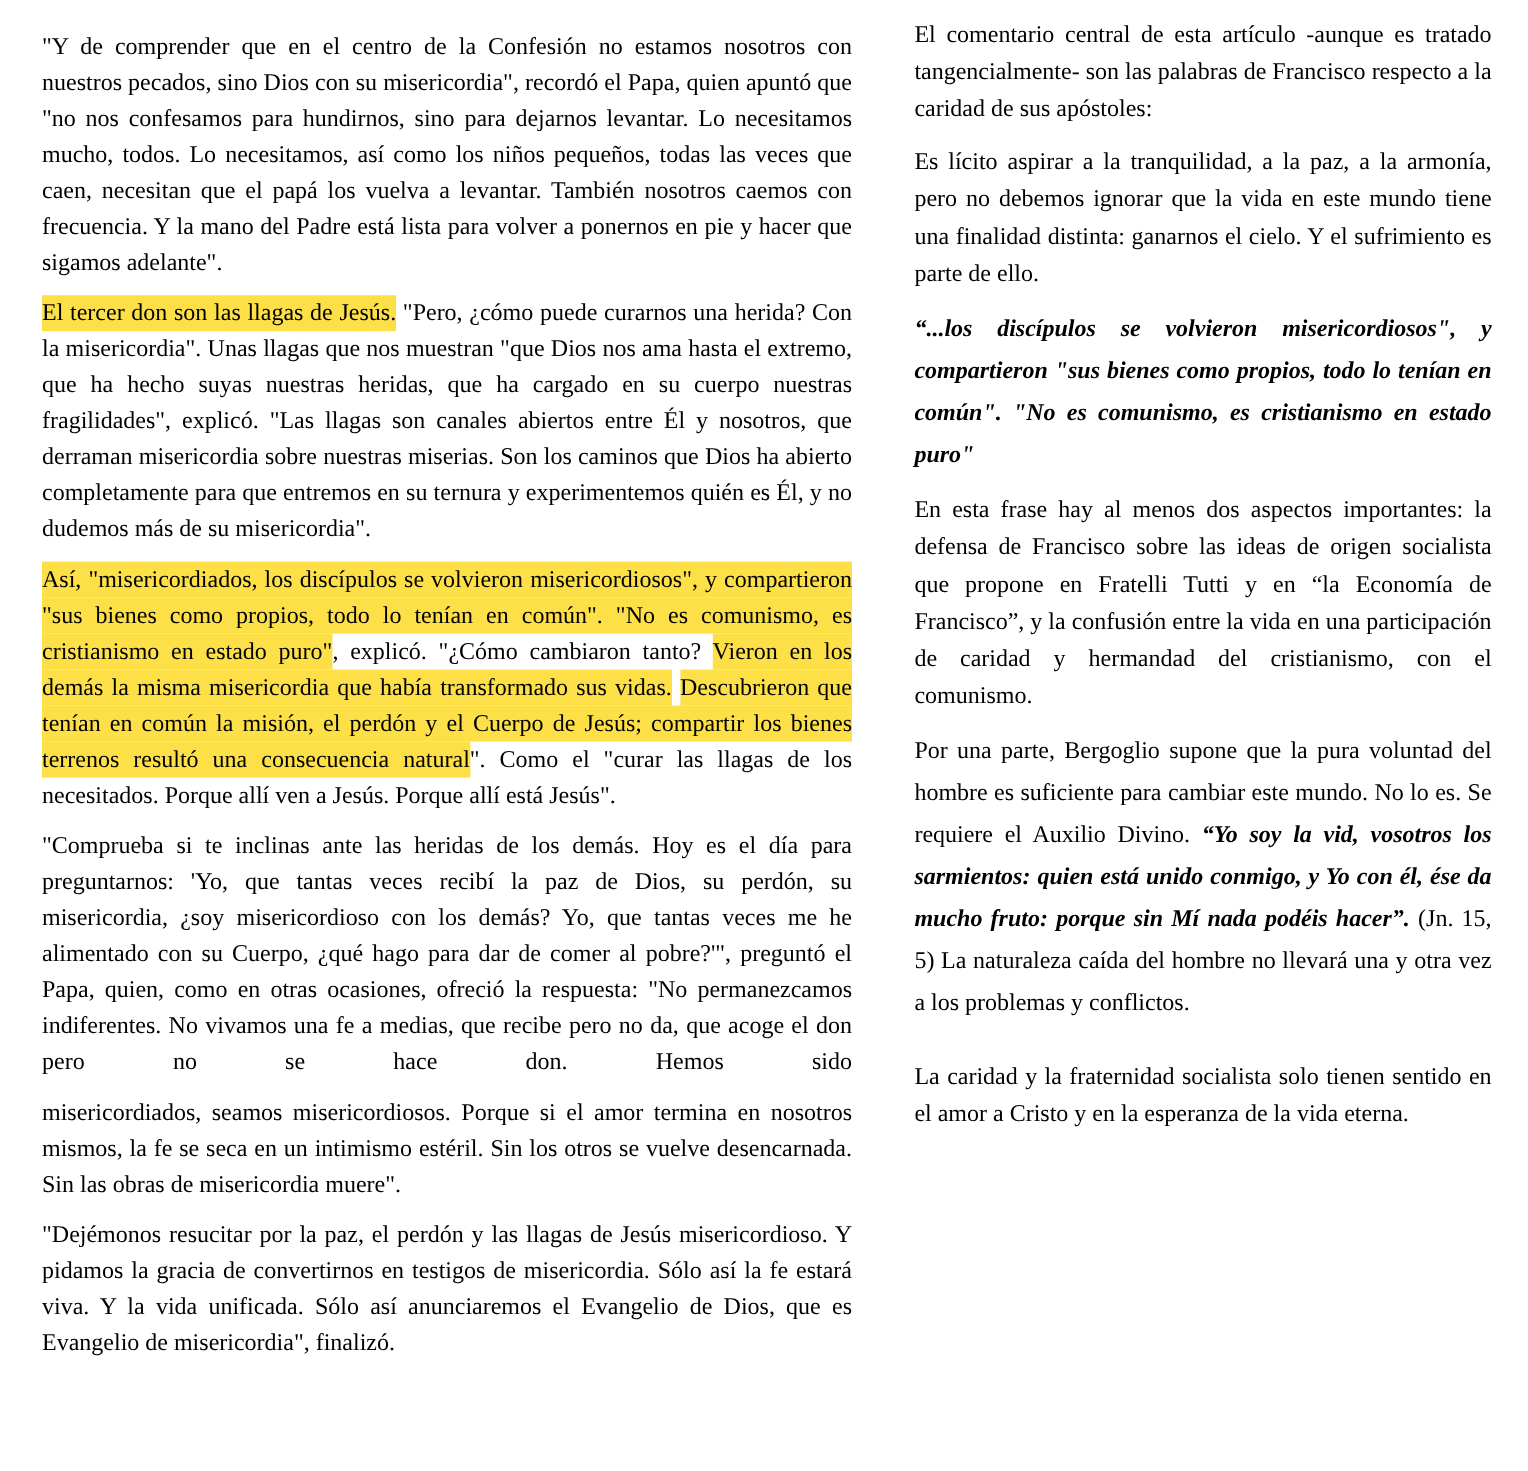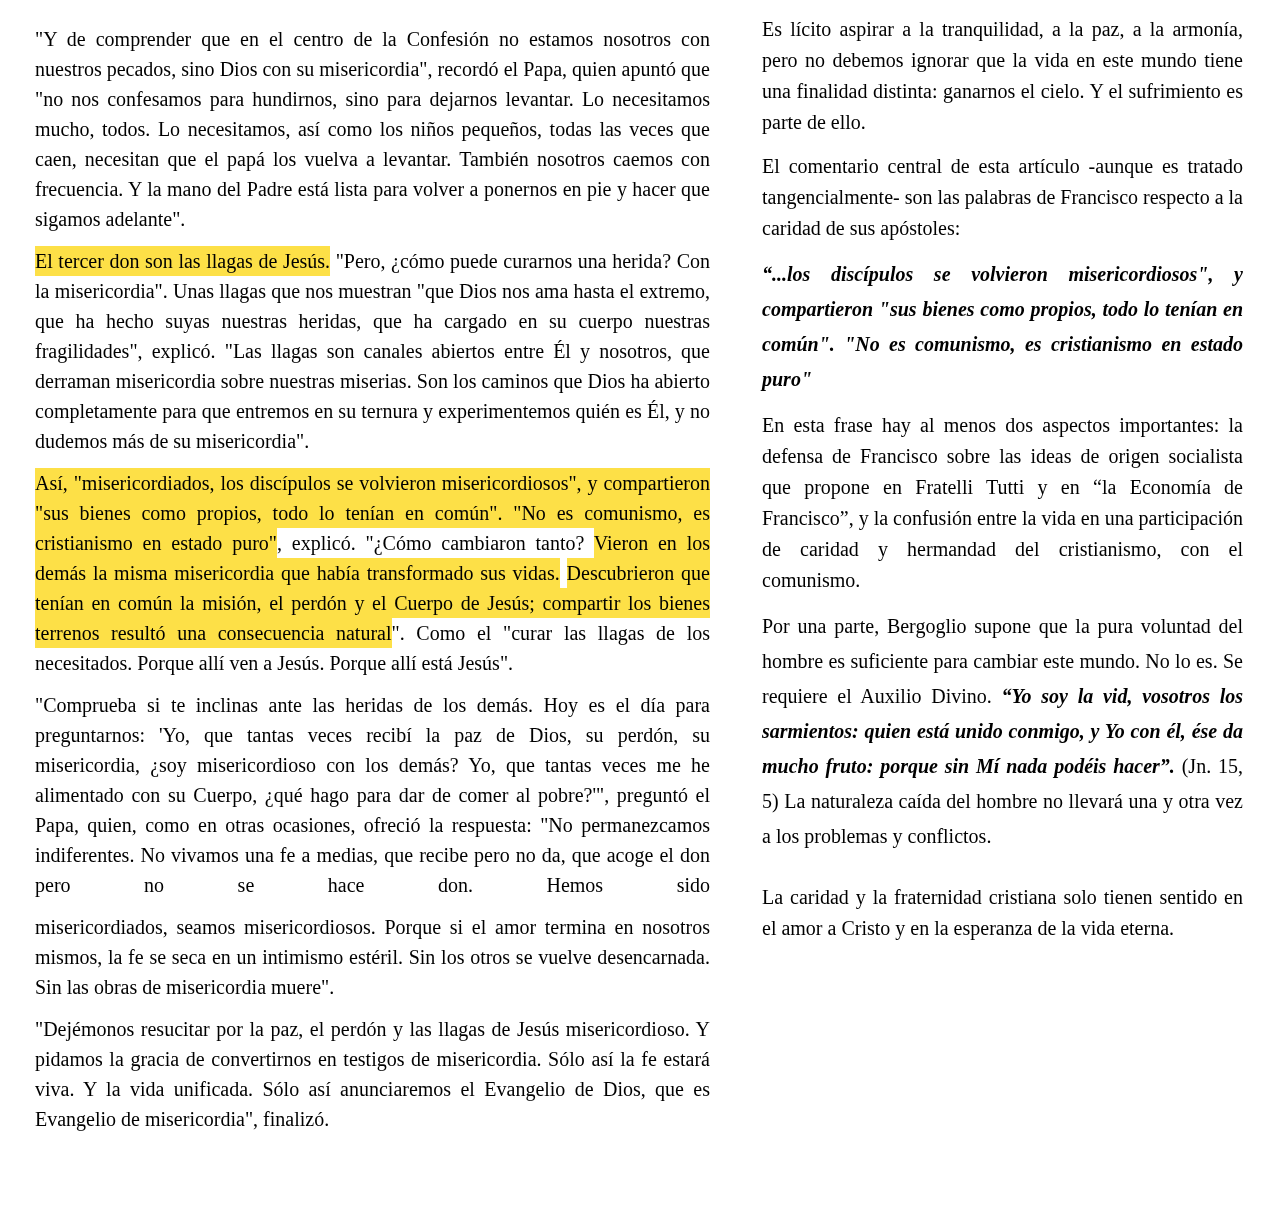--- a/index.html
+++ b/index.html
@@ -67,28 +67,28 @@
     <p class="justify-last"><span>"Comprueba si te inclinas ante las heridas de los demás. Hoy es el día para preguntarnos: 'Yo, que tantas veces recibí la paz de Dios, su perdón, su misericordia, ¿soy misericordioso con los demás? Yo, que tantas veces me he alimentado con su Cuerpo, ¿qué hago para dar de comer al pobre?'", preguntó el Papa, quien, como en otras ocasiones, ofreció la respuesta: "No permanezcamos indiferentes. No vivamos una fe a medias, que recibe pero no da, que acoge el don pero no se hace don. Hemos sido</span></p>
 
     <p><span>misericordiados, seamos misericordiosos. Porque si el amor termina en nosotros mismos, la fe se seca en un intimismo estéril. Sin los otros se vuelve desencarnada. Sin las obras de misericordia muere".</span></p>
 
     <p><span>"Dejémonos resucitar por la paz, el perdón y las llagas de Jesús misericordioso. Y pidamos la gracia de convertirnos en testigos de misericordia. Sólo así la fe estará viva. Y la vida unificada. Sólo así anunciaremos el Evangelio de Dios, que es Evangelio de misericordia", finalizó.</span></p>
 
   </div>
 
   <div class="col col-right">
 
+    <p><span>El comentario central de esta artículo -aunque es tratado tangencialmente- son las palabras de Francisco respecto a la caridad de sus apóstoles:</span></p>
+
     <p><span>Es lícito aspirar a la tranquilidad, a la paz, a la armonía, pero no debemos ignorar que la vida en este mundo tiene una finalidad distinta: ganarnos el cielo. Y el sufrimiento es parte de ello.</span></p>
-
-    <p><span>El comentario central de esta artículo -aunque es tratado tangencialmente- son las palabras de Francisco respecto a la caridad de sus apóstoles:</span></p>
 
     <p class="bi-par"><span class="bi">“...los discípulos se volvieron misericordiosos", y compartieron "sus bienes como propios, todo lo tenían en común". "No es comunismo, es cristianismo en estado puro"</span></p>
 
     <p><span>En esta frase hay al menos dos aspectos importantes: la defensa de Francisco sobre las ideas de origen socialista que propone en Fratelli Tutti y en “la Economía de Francisco”, y la confusión entre la vida en una participación de caridad y hermandad del cristianismo, con el comunismo.</span></p>
 
     <p class="bi-par"><span>Por una parte, Bergoglio supone que la pura voluntad del hombre es suficiente para cambiar este mundo. No lo es. Se requiere el Auxilio Divino. </span><span class="bi">“Yo soy la vid, vosotros los sarmientos: quien está unido conmigo, y Yo con él, ése da mucho fruto: porque sin Mí nada podéis hacer”.</span><span> (Jn. 15, 5) La naturaleza caída del hombre no llevará una y otra vez a los problemas y conflictos.</span></p>
 
 
-    <p class="spaced-before"><span>La caridad y la fraternidad cristiana solo tienen sentido en el amor a Cristo y en la esperanza de la vida eterna.</span></p>
+    <p class="spaced-before"><span>La caridad y la fraternidad socialista solo tienen sentido en el amor a Cristo y en la esperanza de la vida eterna.</span></p>
 
   </div>
 
 </div>
 
 </body></html>

